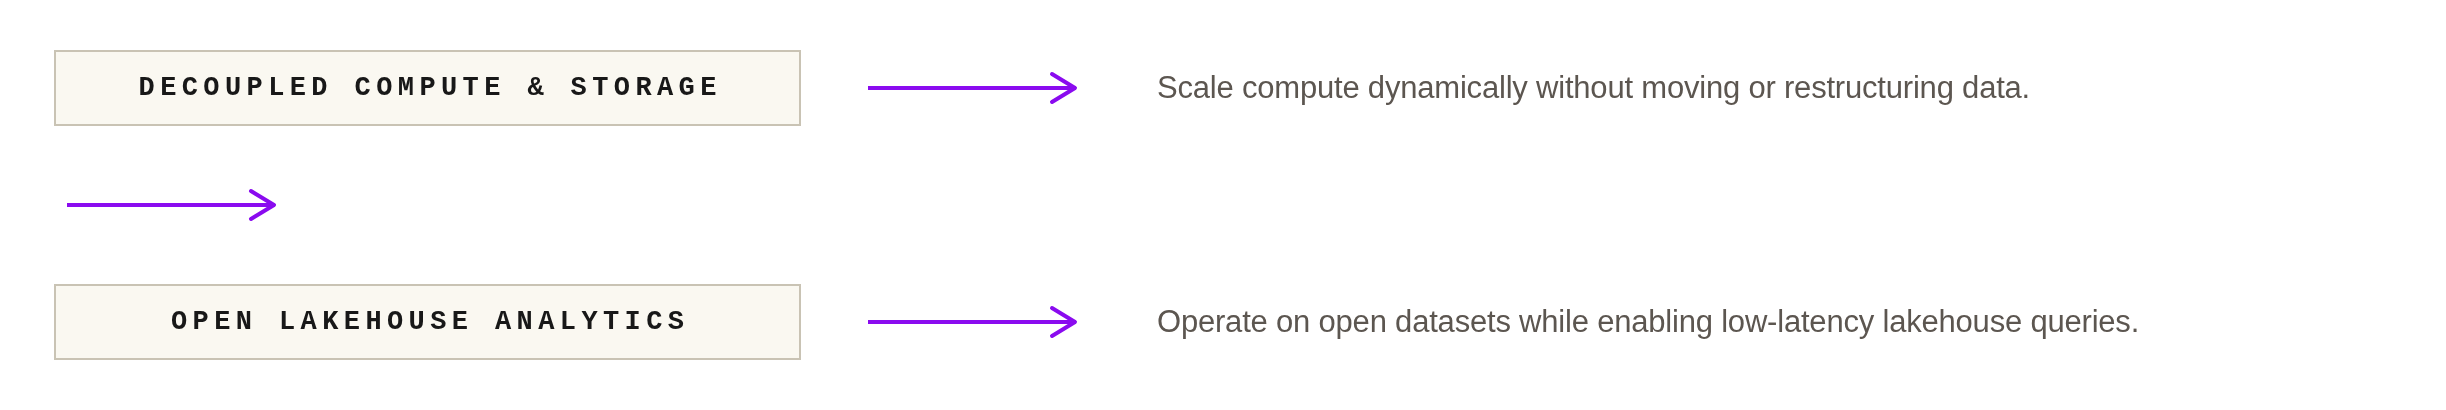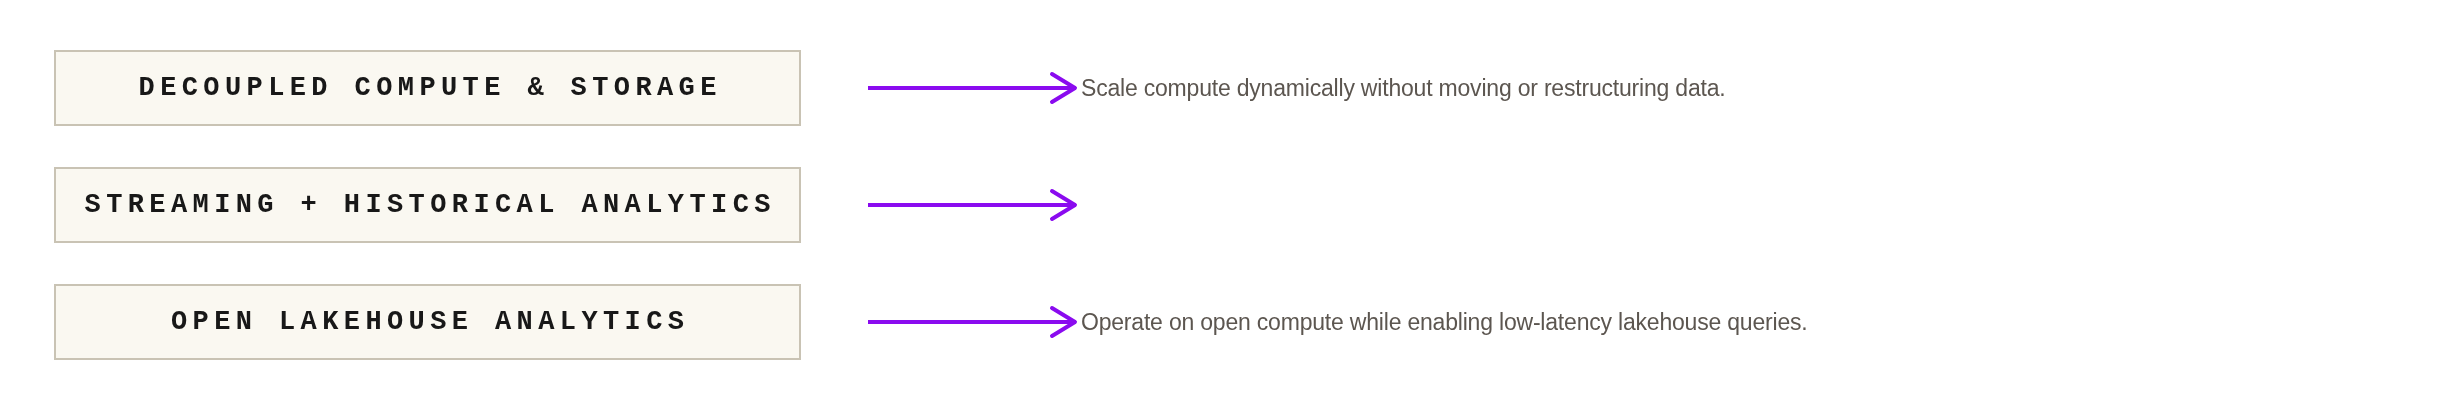--- a/index.html
+++ b/index.html
@@ -61,21 +61,22 @@
   .arrow-stroke {
     stroke: var(--arrow-color, #8a0bef);
     stroke-width: 4;
     fill: none;
   }
   .arrow-head {
     stroke-linecap: round;
     stroke-linejoin: round;
   }
   .description {
-    font-size: 23px;
+    margin-left: 76px;
+    font-size: 31px;
     color: var(--desc-color, #5c5650);
     white-space: nowrap;
     letter-spacing: -0.2px;
   }
 </style>
 </head>
 <body>
 
 <div class="canvas">
 
@@ -86,37 +87,34 @@
     <div class="arrow-wrap">
       <svg viewBox="0 0 215 34" aria-hidden="true">
         <line class="arrow-stroke" x1="2" y1="17" x2="207" y2="17"></line>
         <polyline class="arrow-stroke arrow-head" points="186,3 209,17 186,31"></polyline>
       </svg>
     </div>
     <span class="description">Scale compute dynamically without moving or restructuring data.</span>
   </div>
 
   <div class="feature-row">
-    <div class="keyword-box">
-      <span class="keyword-label">STREAMING + HISTORICAL ANALYTICS</span>
-    </div>
     <div class="arrow-wrap">
       <svg viewBox="0 0 215 34" aria-hidden="true">
         <line class="arrow-stroke" x1="2" y1="17" x2="207" y2="17"></line>
         <polyline class="arrow-stroke arrow-head" points="186,3 209,17 186,31"></polyline>
       </svg>
     </div>
   </div>
 
   <div class="feature-row">
     <div class="keyword-box">
       <span class="keyword-label">OPEN LAKEHOUSE ANALYTICS</span>
     </div>
     <div class="arrow-wrap">
       <svg viewBox="0 0 215 34" aria-hidden="true">
         <line class="arrow-stroke" x1="2" y1="17" x2="207" y2="17"></line>
         <polyline class="arrow-stroke arrow-head" points="186,3 209,17 186,31"></polyline>
       </svg>
     </div>
-    <span class="description">Operate on open compute while enabling low-latency lakehouse queries.</span>
+    <span class="description">Operate on open datasets while enabling low-latency lakehouse queries.</span>
   </div>
 
 </div>
 
 </body></html>

